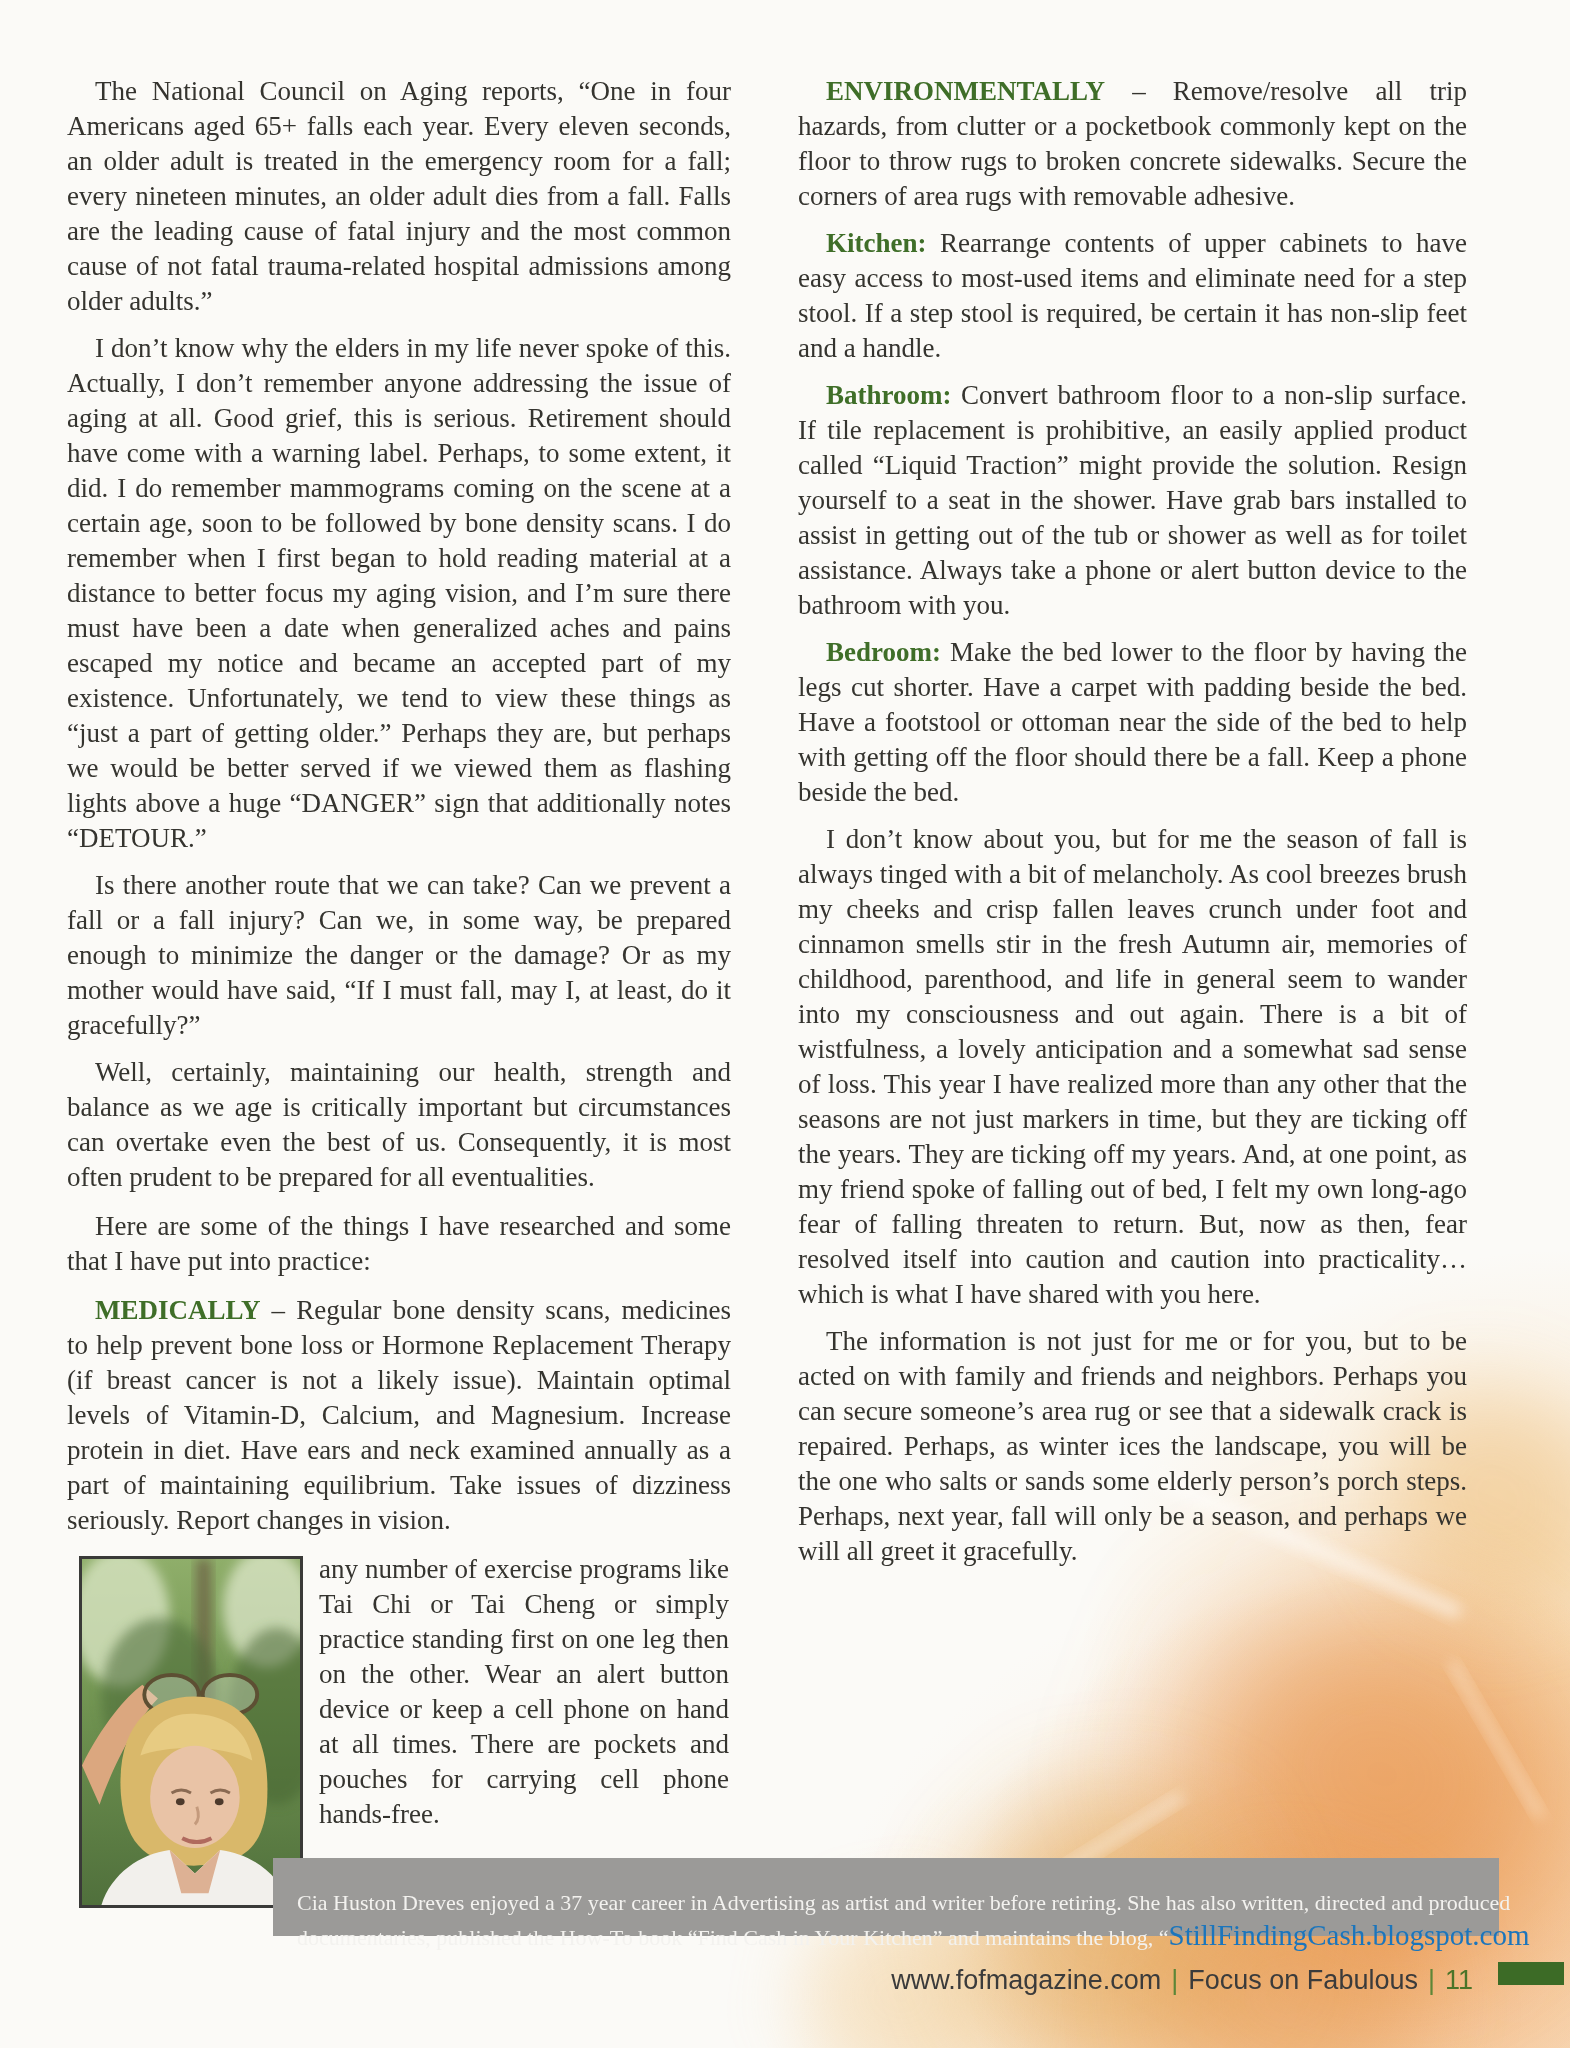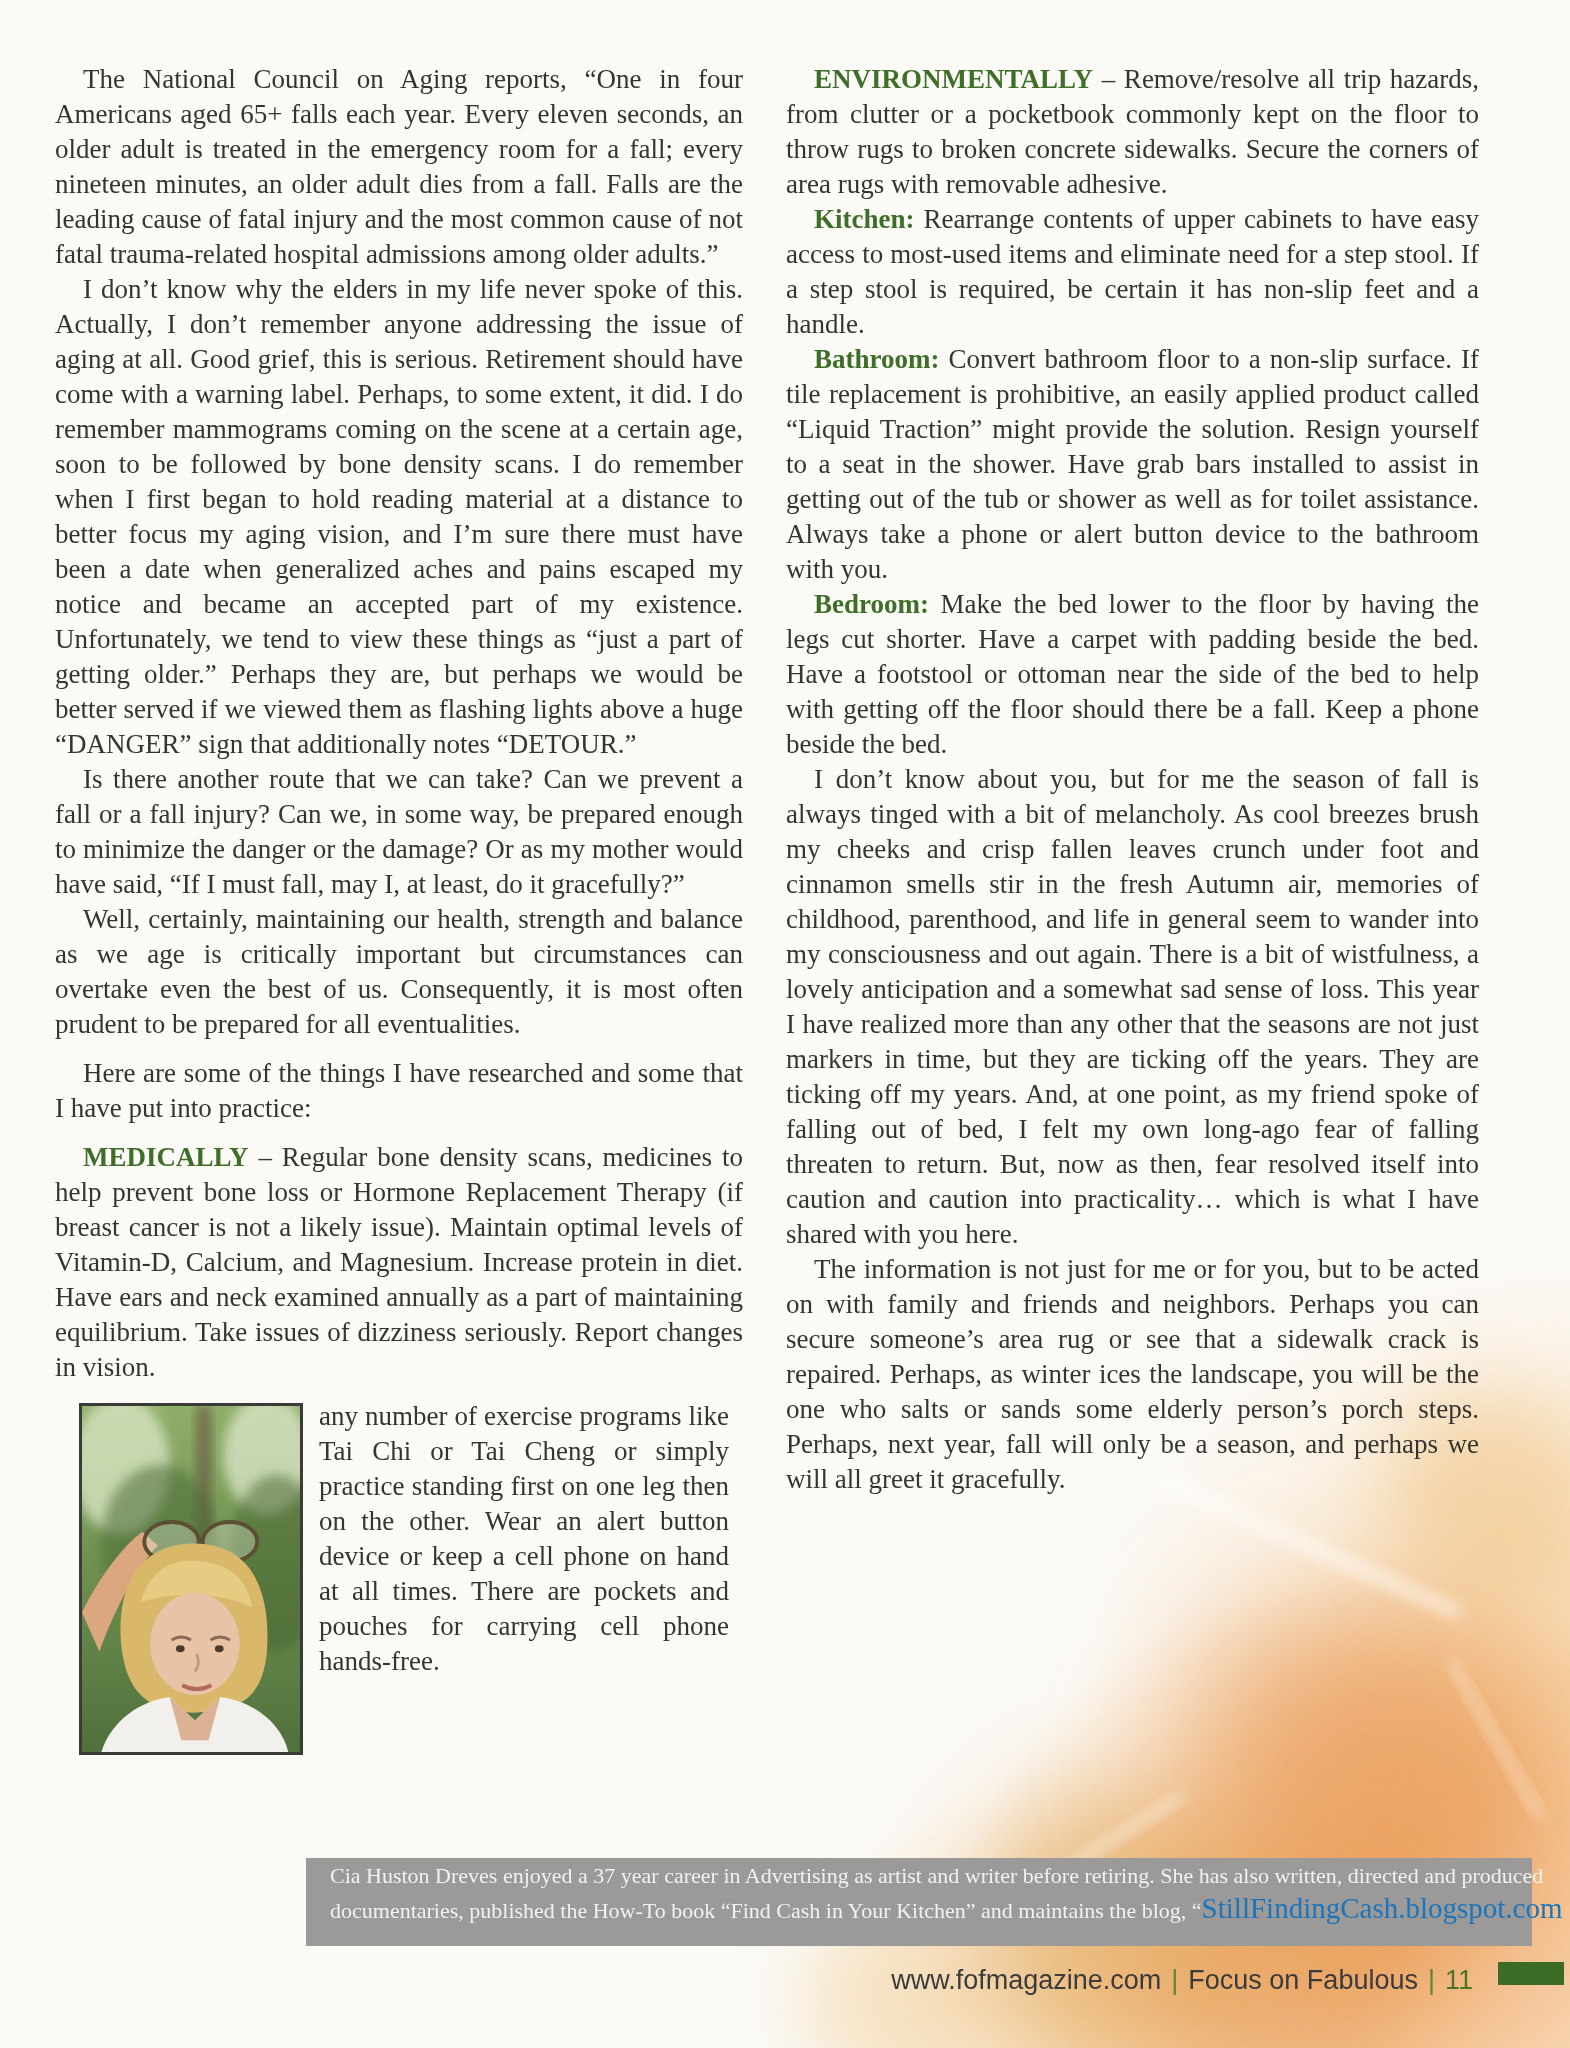--- a/index.html
+++ b/index.html
@@ -8,21 +8,21 @@
     background:#fbfaf7;overflow:hidden;
     font-family:"Liberation Serif", serif;
   }
   .col{
     position:absolute;top:62px;z-index:2;
     font-size:27px;line-height:35px;color:#35342f;
     text-align:justify;
   }
   #left-col{left:55px;width:688px;}
   #right-col{left:786px;width:693px;}
-  .col p{margin:0;text-indent:28px;}
+  .col p{margin:12px;text-indent:28px;}
   .col p.gap{margin-top:14px;}
   .lead{color:#3f6e28;font-weight:bold;}
   
   .photo-wrap{margin:14px;}
   #author-photo{
     float:left;width:224px;height:352px;margin:4px 16px 0 10px;
     border:3px solid #3a3a38;box-sizing:border-box;background:#6f8f53;
   }
   #author-photo svg{display:block;width:100%;height:100%;}
   
@@ -30,24 +30,24 @@
     position:absolute;left:590px;top:1100px;width:980px;height:948px;z-index:0;
     background:
       radial-gradient(620px 520px at 82% 88%, rgba(236,138,58,.50), rgba(236,138,58,0) 70%),
       radial-gradient(700px 600px at 100% 60%, rgba(246,190,110,.40), rgba(246,190,110,0) 70%),
       radial-gradient(520px 420px at 55% 100%, rgba(246,205,150,.45), rgba(246,205,150,0) 70%),
       radial-gradient(900px 700px at 90% 100%, rgba(250,224,188,.60), rgba(250,224,188,0) 75%);
   }
   #leaves svg{display:block;width:100%;height:100%;}
   
   #bio-bar{
-    position:absolute;left:273px;top:1858px;width:1226px;height:88px;z-index:3;
+    position:absolute;left:273px;top:1858px;width:1226px;height:78px;z-index:3;
     background:#9b9a98;color:#f3f2ef;
     font-size:22px;line-height:33px;
-    padding:1px 24px 0 24px;box-sizing:border-box;margin-left:33px;
+    padding:28px 24px 0 24px;box-sizing:border-box;
   }
   #bio-bar .bio-line{white-space:nowrap;}
   #blog-link{
     color:#1b75bc;font-size:29px;text-decoration:none;
   }
   
   #footer{
     position:absolute;top:1965px;right:97px;z-index:3;
     font-family:"Liberation Sans", sans-serif;
     font-size:27px;color:#3b3b3b;white-space:nowrap;

